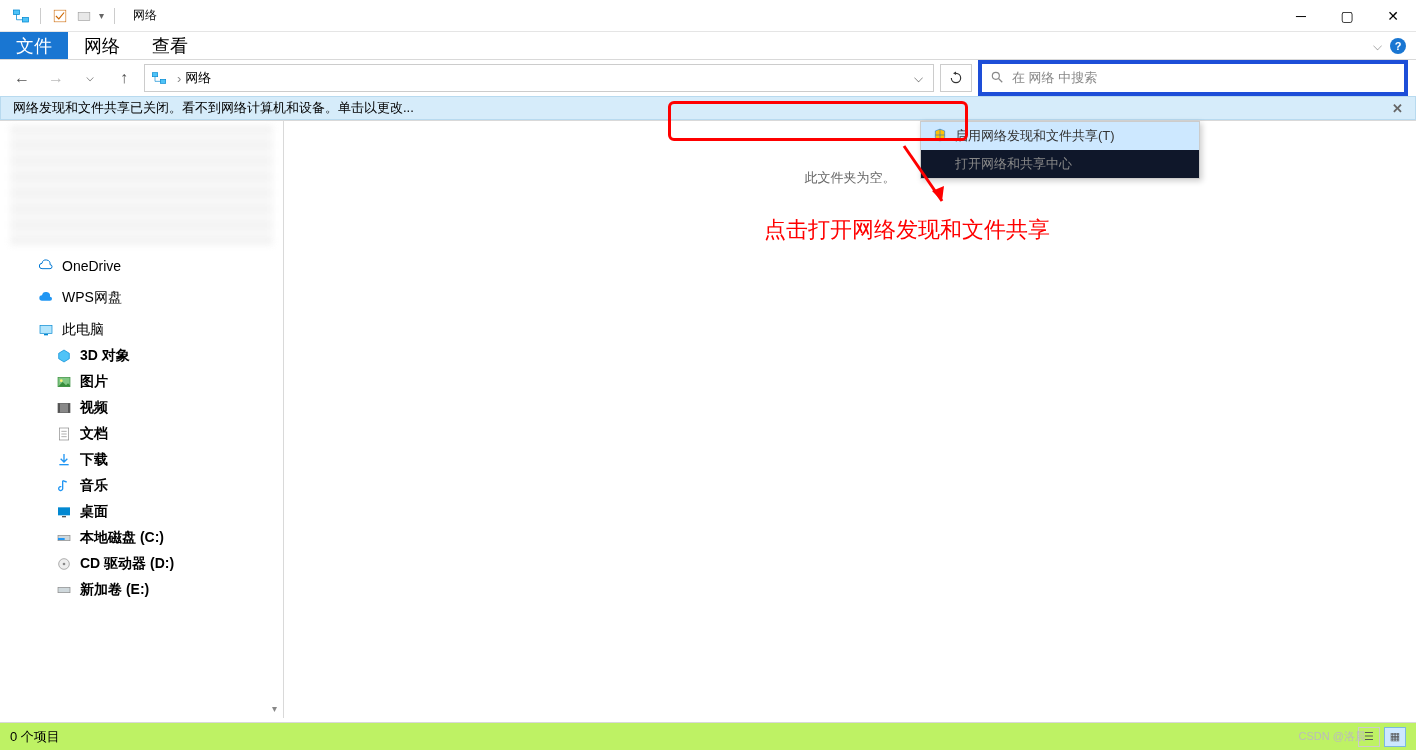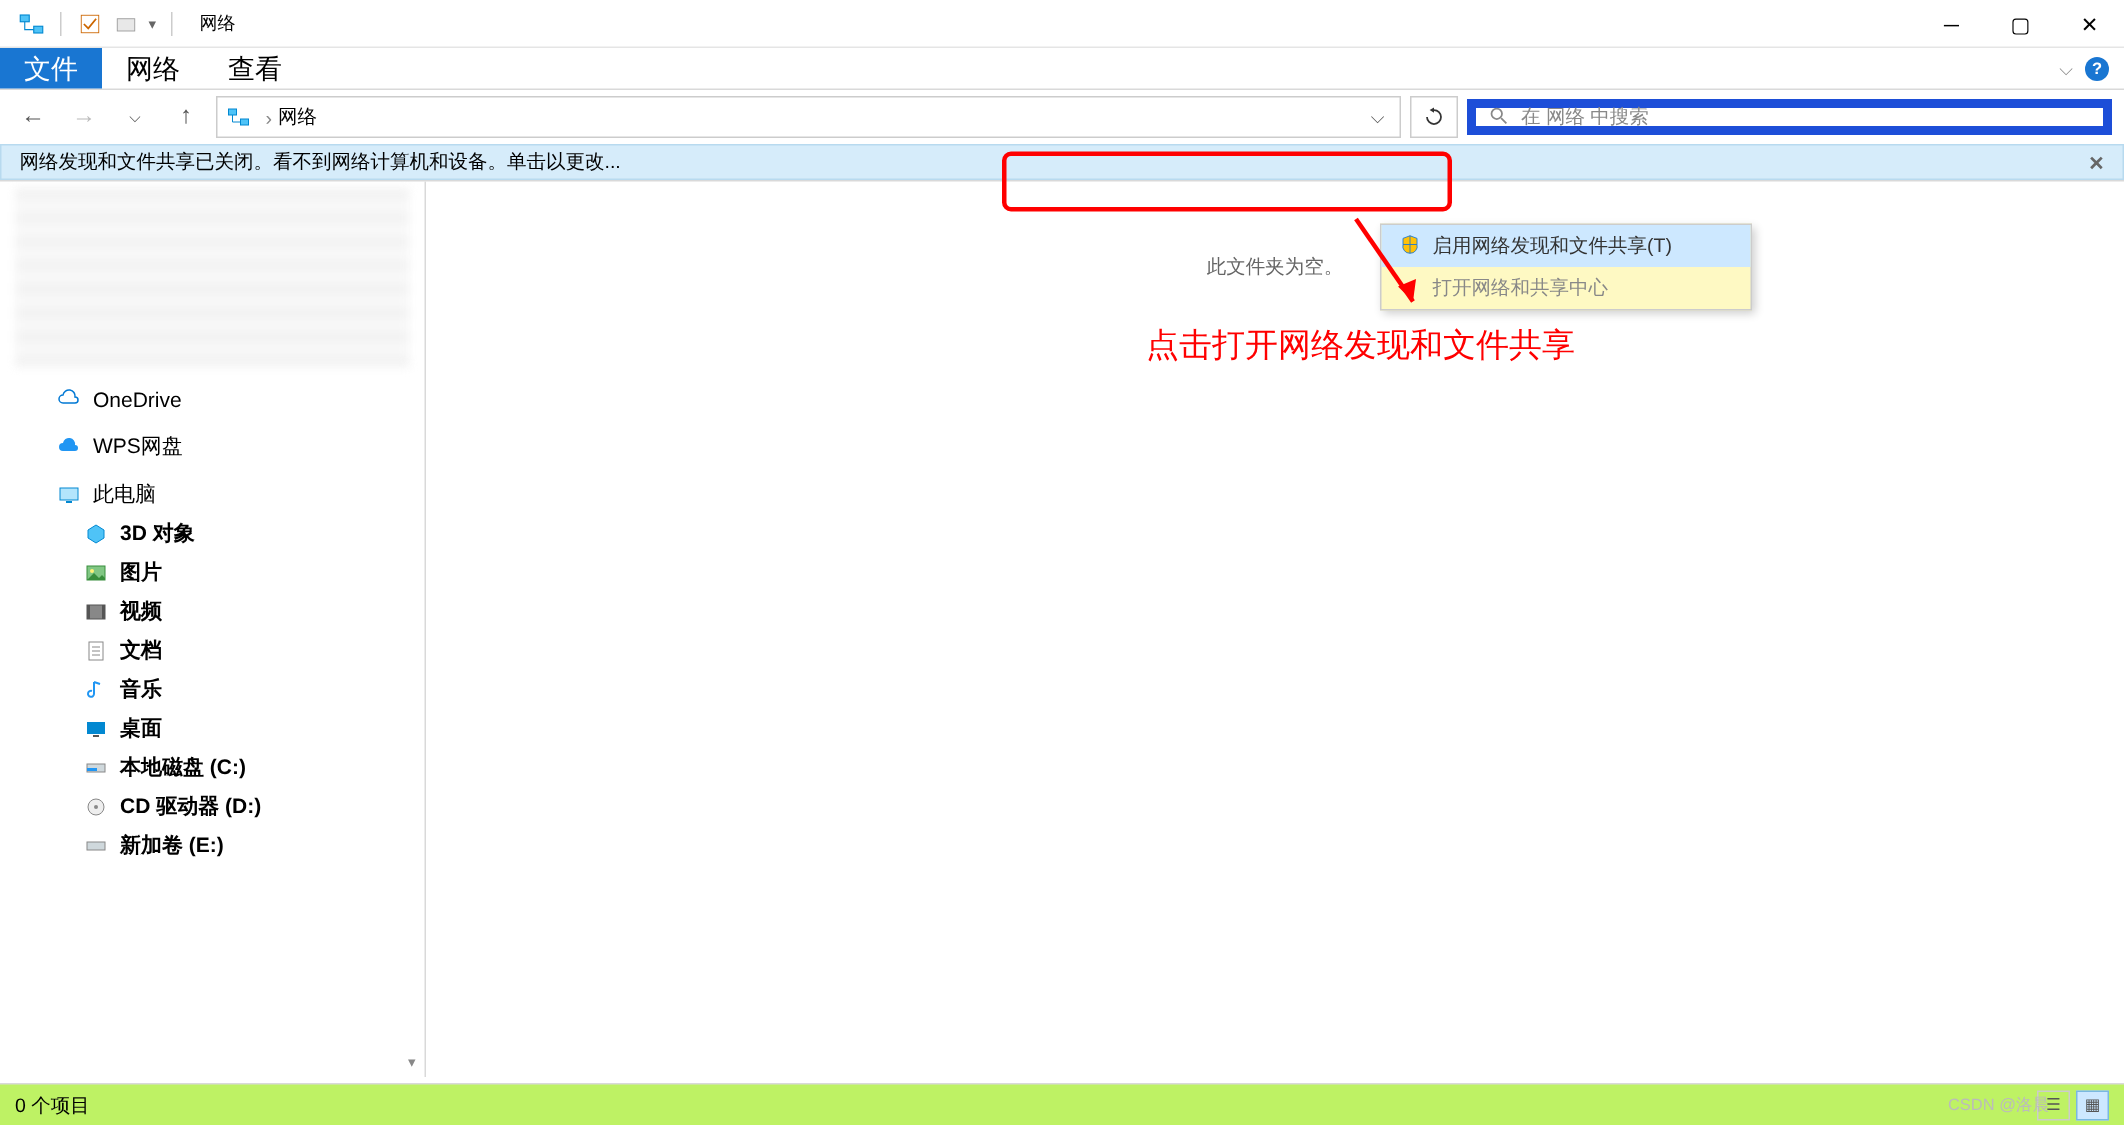--- a/index.html
+++ b/index.html
@@ -22,39 +22,39 @@
 
 .nav-row { height: 36px; display: flex; align-items: center; padding: 4px 8px; gap: 6px; background: #fff; }
 .nav-btn { width: 28px; height: 28px; display: flex; align-items: center; justify-content: center; color: #555; font-size: 16px; }
 .nav-btn.disabled { color: #bbb; }
 .addr-bar { flex: 1; height: 28px; border: 1px solid #ccc; display: flex; align-items: center; padding: 0 6px; }
 .addr-icon { width: 16px; height: 16px; margin-right: 6px; }
 .addr-sep { color: #888; margin: 0 4px; }
 .addr-text { font-size: 13px; }
 .addr-drop { margin-left: auto; color: #555; font-size: 12px; padding: 0 4px; }
 .refresh-box { width: 32px; height: 28px; border: 1px solid #ccc; display: flex; align-items: center; justify-content: center; }
-.search-box { width: 430px; height: 24px; border: 6px solid #1d4ed8; display: flex; align-items: center; padding: 0 8px; color: #888; }
+.search-box { width: 430px; height: 36px; border: 4px solid #1d4ed8; display: flex; align-items: center; padding: 0 8px; color: #888; }
 .search-icon { margin-right: 8px; }
 
 .info-bar { height: 24px; background: #d6ecfa; border: 1px solid #b8daef; display: flex; align-items: center; padding: 0 12px; font-size: 13px; color: #000; }
 .info-close { margin-left: auto; color: #666; font-weight: bold; cursor: pointer; }
 
 .body-split { display: flex; height: calc(100% - 32px - 28px - 36px - 28px - 28px); border-top: 1px solid #d9d9d9; }
 .sidebar { width: 284px; border-right: 1px solid #d9d9d9; overflow-y: auto; padding: 4px 0; position: relative; }
 .quick-blur { height: 120px; margin: 0 10px 8px 10px; background: repeating-linear-gradient(0deg, #eee, #eee 8px, #f6f6f6 8px, #f6f6f6 16px); filter: blur(3px); opacity: 0.7; }
 .tree-item { display: flex; align-items: center; height: 26px; padding-left: 38px; gap: 8px; cursor: pointer; font-size: 14px; }
 .tree-item.top { padding-left: 38px; margin-top: 6px; }
 .tree-item.sub { padding-left: 56px; font-weight: bold; }
 .tree-icon { width: 16px; height: 16px; display: flex; align-items: center; justify-content: center; font-size: 14px; }
 .sidebar-scroll-down { position: absolute; bottom: 4px; right: 6px; color: #888; font-size: 10px; }
 
 .content { flex: 1; position: relative; }
 .empty-text { position: absolute; left: 50%; top: 48px; transform: translateX(-50%); color: #666; font-size: 13px; pointer-events:none; }
 
-.context-menu { position: absolute; left: 636px; top: 0px; width: 248px; background: #fef9c3; border: 1px solid #ccc; box-shadow: 2px 2px 6px rgba(0,0,0,0.2); margin-top: 28px; }
+.context-menu { position: absolute; left: 636px; top: 0px; width: 280px; background: #0f172a; border: 1px solid #ccc; box-shadow: 2px 2px 6px rgba(0,0,0,0.2); }
 .cm-item { height: 28px; display: flex; align-items: center; padding: 0 12px; font-size: 13px; color: #333; gap: 8px; }
 .cm-item.hi { background: #cde8ff; }
 .cm-item.disabled { color: #888; }
 
 .highlight-box { position: absolute; border: 3px solid #ff0000; border-radius: 6px; pointer-events: none; }
 
 .annotation { position: absolute; color: #ff0000; font-size: 22px; font-weight: 400; }
 .arrow-svg { position: absolute; pointer-events: none; }
 
 .status-bar { position: absolute; bottom: 0; left: 0; right: 0; height: 28px; border-top: 1px solid #d9d9d9; display: flex; align-items: center; padding: 0 10px; font-size: 13px; background: #bef264; }
@@ -211,20 +211,29 @@
     <div class="tree-item sub">
       <span class="tree-icon">
           <svg width="16" height="16" viewBox="0 0 24 24">
             <rect x="5" y="3" width="14" height="18" fill="#fff" stroke="#888"></rect>
             <line x1="8" y1="8" x2="16" y2="8" stroke="#888"></line>
             <line x1="8" y1="12" x2="16" y2="12" stroke="#888"></line>
             <line x1="8" y1="16" x2="16" y2="16" stroke="#888"></line>
           </svg>
         </span>
       <span>文档</span>
+    </div>
+    <div class="tree-item sub">
+      <span class="tree-icon">
+          <svg width="16" height="16" viewBox="0 0 24 24">
+            <path d="M12 3 L12 15 M7 10 L12 15 L17 10" stroke="#2196f3" fill="none" stroke-width="2"></path>
+            <line x1="5" y1="19" x2="19" y2="19" stroke="#2196f3" stroke-width="2"></line>
+          </svg>
+        </span>
+      <span>下载</span>
     </div>
     <div class="tree-item sub">
       <span class="tree-icon">
           <svg width="16" height="16" viewBox="0 0 24 24">
             <path d="M10 4 L10 16 A3 3 0 1 1 8 13" stroke="#2196f3" fill="none" stroke-width="2"></path>
             <path d="M10 4 L16 6" stroke="#2196f3" stroke-width="2"></path>
           </svg>
         </span>
       <span>音乐</span>
     </div>

